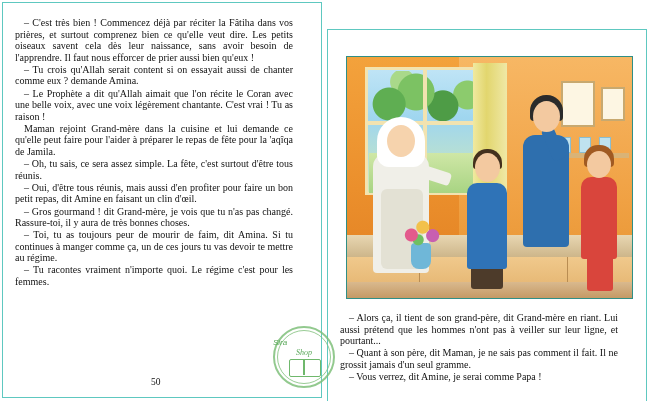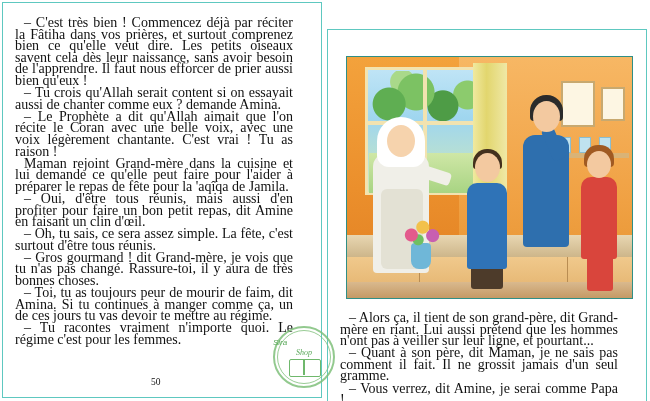--- a/index.html
+++ b/index.html
@@ -45,21 +45,21 @@
     top: 2px;
     width: 2px;
     height: 396px;
     background: #ffffff;
   }
   .text-col {
     position: absolute;
     left: 12px;
     right: 28px;
     top: 14px;
-    font-size: 14px;
+    font-size: 10px;
     line-height: 11.6px;
     color: #111111;
     text-align: justify;
     text-justify: inter-word;
   }
   .para {
     margin: 0 0 0.5px 0;
     text-indent: 9px;
   }
   #right-text {
@@ -250,22 +250,22 @@
 <body>
 
 <div id="spread">
 
   <div class="page-frame" id="left-page">
     <div class="text-col" id="left-text">
       <p class="para">– C'est très bien ! Commencez déjà par réciter la Fâtiha dans vos prières, et surtout comprenez bien ce qu'elle veut dire. Les petits oiseaux savent cela dès leur naissance, sans avoir besoin de l'apprendre. Il faut nous efforcer de prier aussi bien qu'eux !</p>
       <p class="para">– Tu crois qu'Allah serait content si on essayait aussi de chanter comme eux ? demande Amina.</p>
       <p class="para">– Le Prophète a dit qu'Allah aimait que l'on récite le Coran avec une belle voix, avec une voix légèrement chantante. C'est vrai ! Tu as raison !</p>
       <p class="para">Maman rejoint Grand-mère dans la cuisine et lui demande ce qu'elle peut faire pour l'aider à préparer le repas de fête pour la 'aqîqa de Jamila.</p>
+      <p class="para">– Oh, tu sais, ce sera assez simple. La fête, c'est surtout d'être tous réunis.</p>
       <p class="para">– Oui, d'être tous réunis, mais aussi d'en profiter pour faire un bon petit repas, dit Amine en faisant un clin d'œil.</p>
-      <p class="para">– Oh, tu sais, ce sera assez simple. La fête, c'est surtout d'être tous réunis.</p>
       <p class="para">– Gros gourmand ! dit Grand-mère, je vois que tu n'as pas changé. Rassure-toi, il y aura de très bonnes choses.</p>
       <p class="para">– Toi, tu as toujours peur de mourir de faim, dit Amina. Si tu continues à manger comme ça, un de ces jours tu vas devoir te mettre au régime.</p>
       <p class="para">– Tu racontes vraiment n'importe quoi. Le régime c'est pour les femmes.</p>
     </div>
     <div class="page-num" id="left-num">50</div>
   </div>
 
   <div class="gutter-line"></div>
 
   <div class="page-frame" id="right-page">

